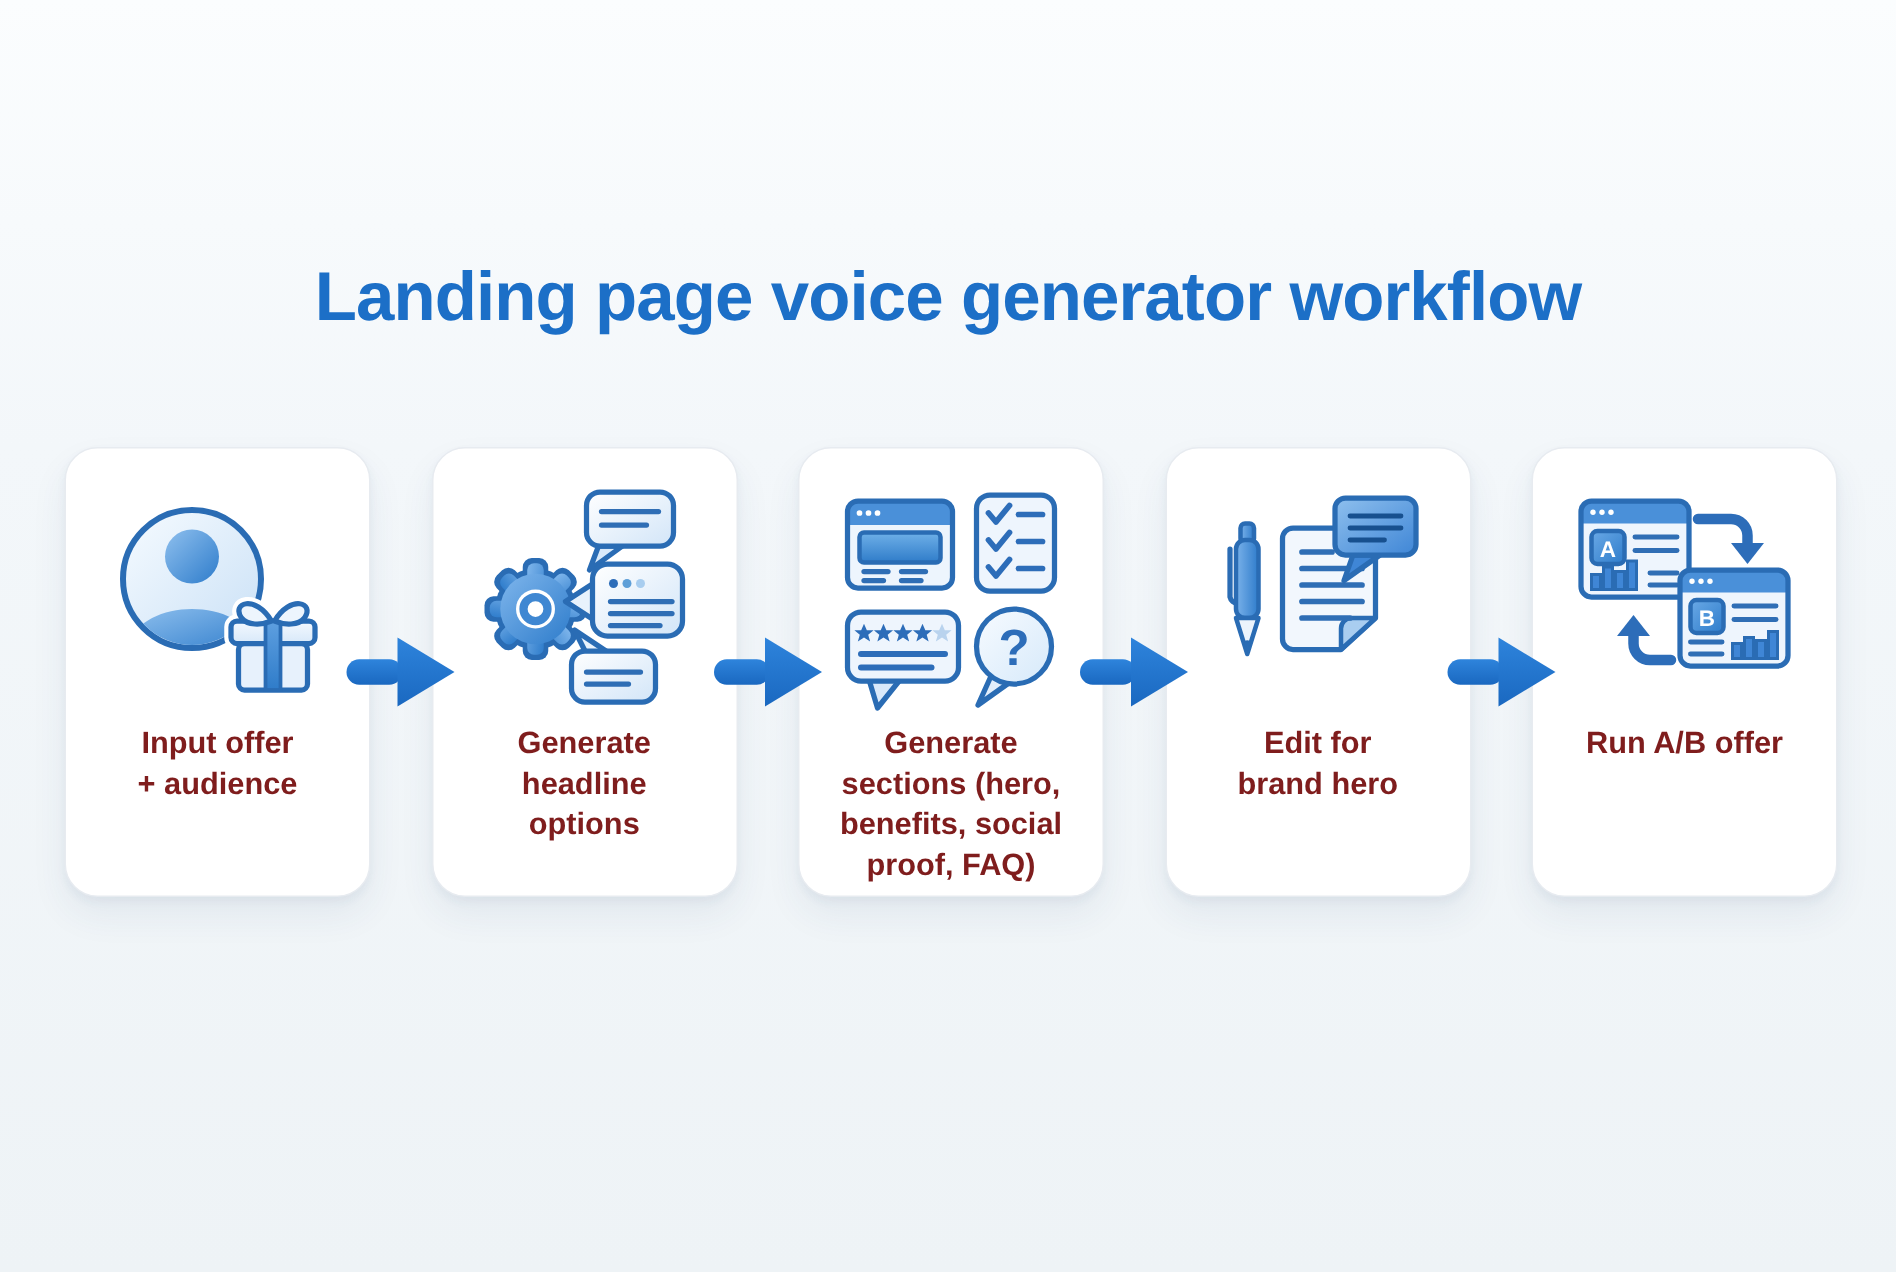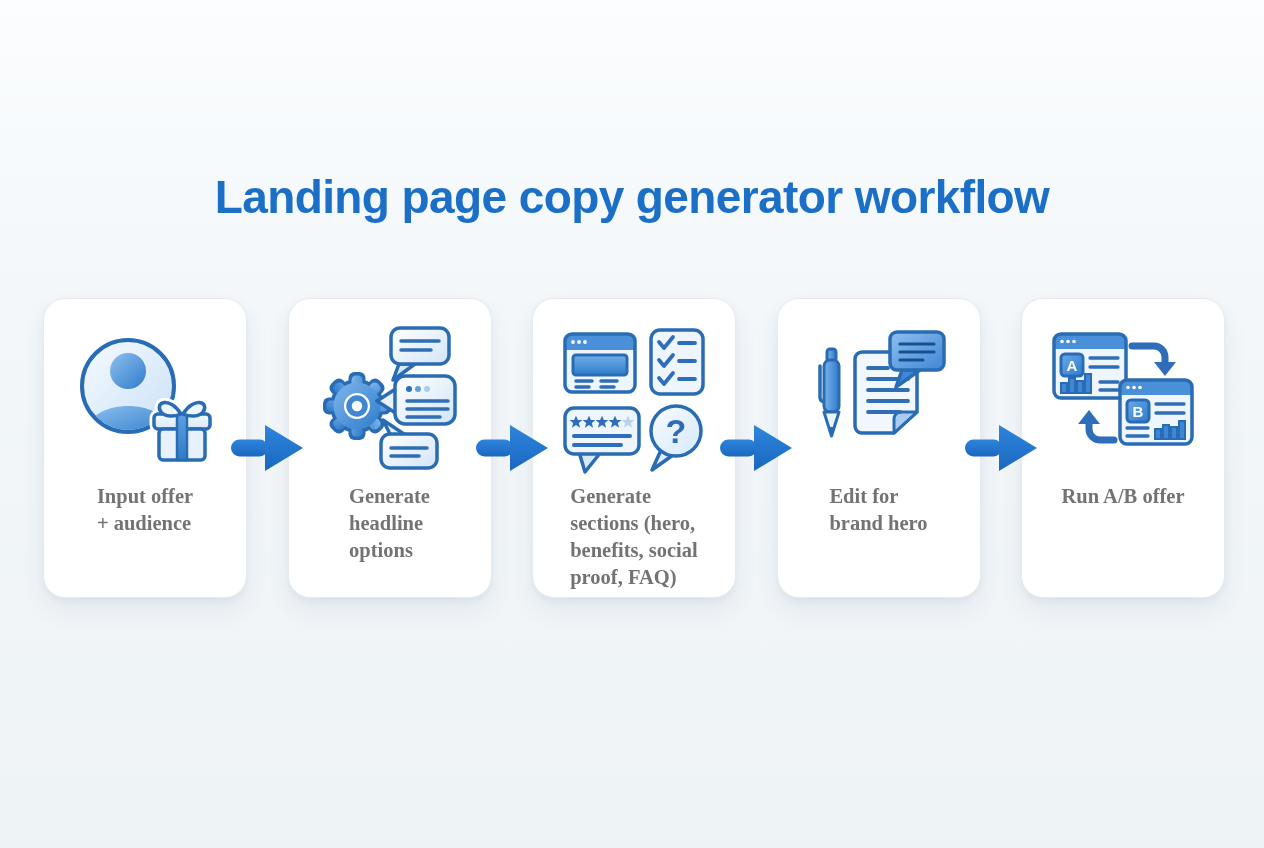--- a/index.html
+++ b/index.html
@@ -47,44 +47,43 @@
     display:flex; align-items:center; justify-content:center;
     flex:0 0 auto;
   }
   .icon-wrap svg { width:150px; height:150px; display:block; }
   .card-label {
     margin-top:8px;
     padding:0 4px;
     font-size:20.5px;
     line-height:1.31;
     font-weight:bold;
-    color:#737373;
-    text-align:left;
+    color:#7f1d1d;
+    text-align:center;
     white-space:pre-line;
-    font-family:Liberation Serif, serif;
   }
   .flow-arrow {
     position:absolute;
     top:420px;
     width:78px; height:56px;
     z-index:5;
   }
   .flow-arrow svg { width:78px; height:56px; display:block; }
   .arrow-1 { left:228px; }
   .arrow-2 { left:473px; }
   .arrow-3 { left:717px; }
   .arrow-4 { left:962px; }
   text.svg-letter { font-family:"Liberation Sans", sans-serif; font-weight:bold; }
 </style>
 </head>
 <body>
 
 <div class="stage">
 
-  <div class="title">Landing page copy generator workflow</div>
+  <div class="title">Landing page voice generator workflow</div>
 
   <div class="cards">
 
     <div class="card">
       <div class="icon-wrap">
         <svg viewBox="0 0 150 150">
           <defs>
             <linearGradient id="i1bg" x1="0" y1="0" x2="1" y2="1">
               <stop offset="0" stop-color="#f6fbff"></stop>
                 <stop offset="1" stop-color="#c9e0f6"></stop>

